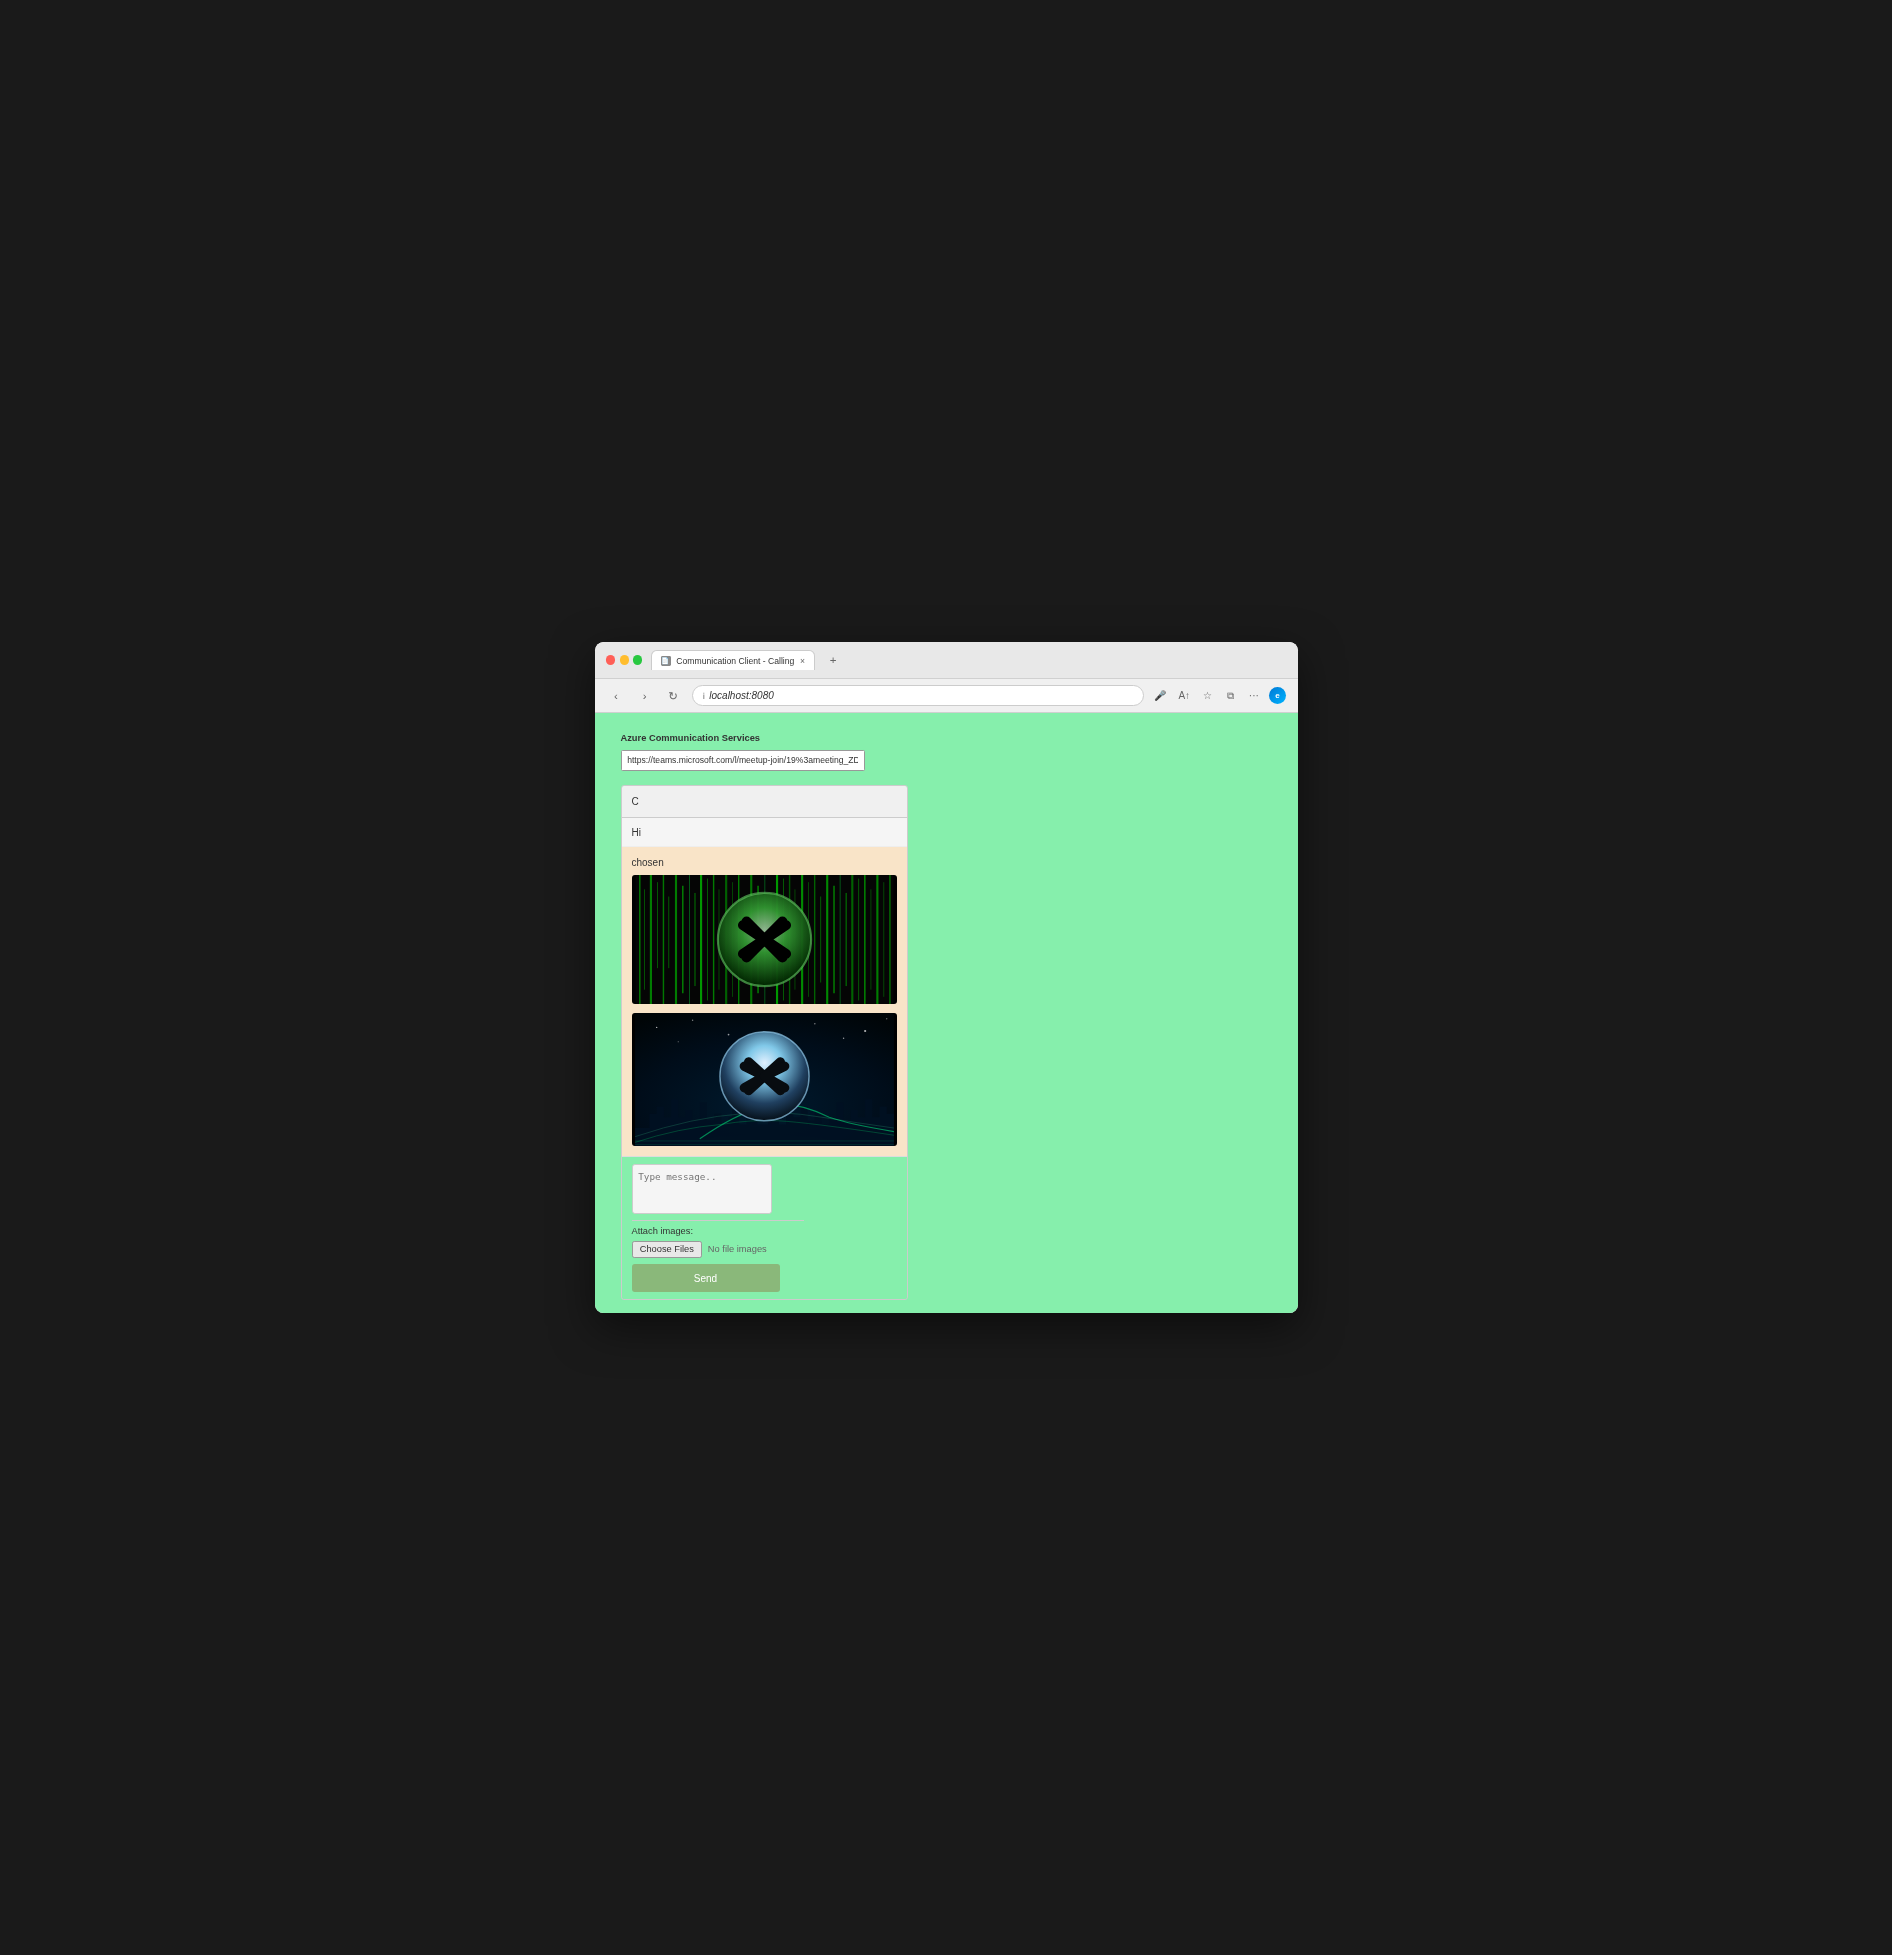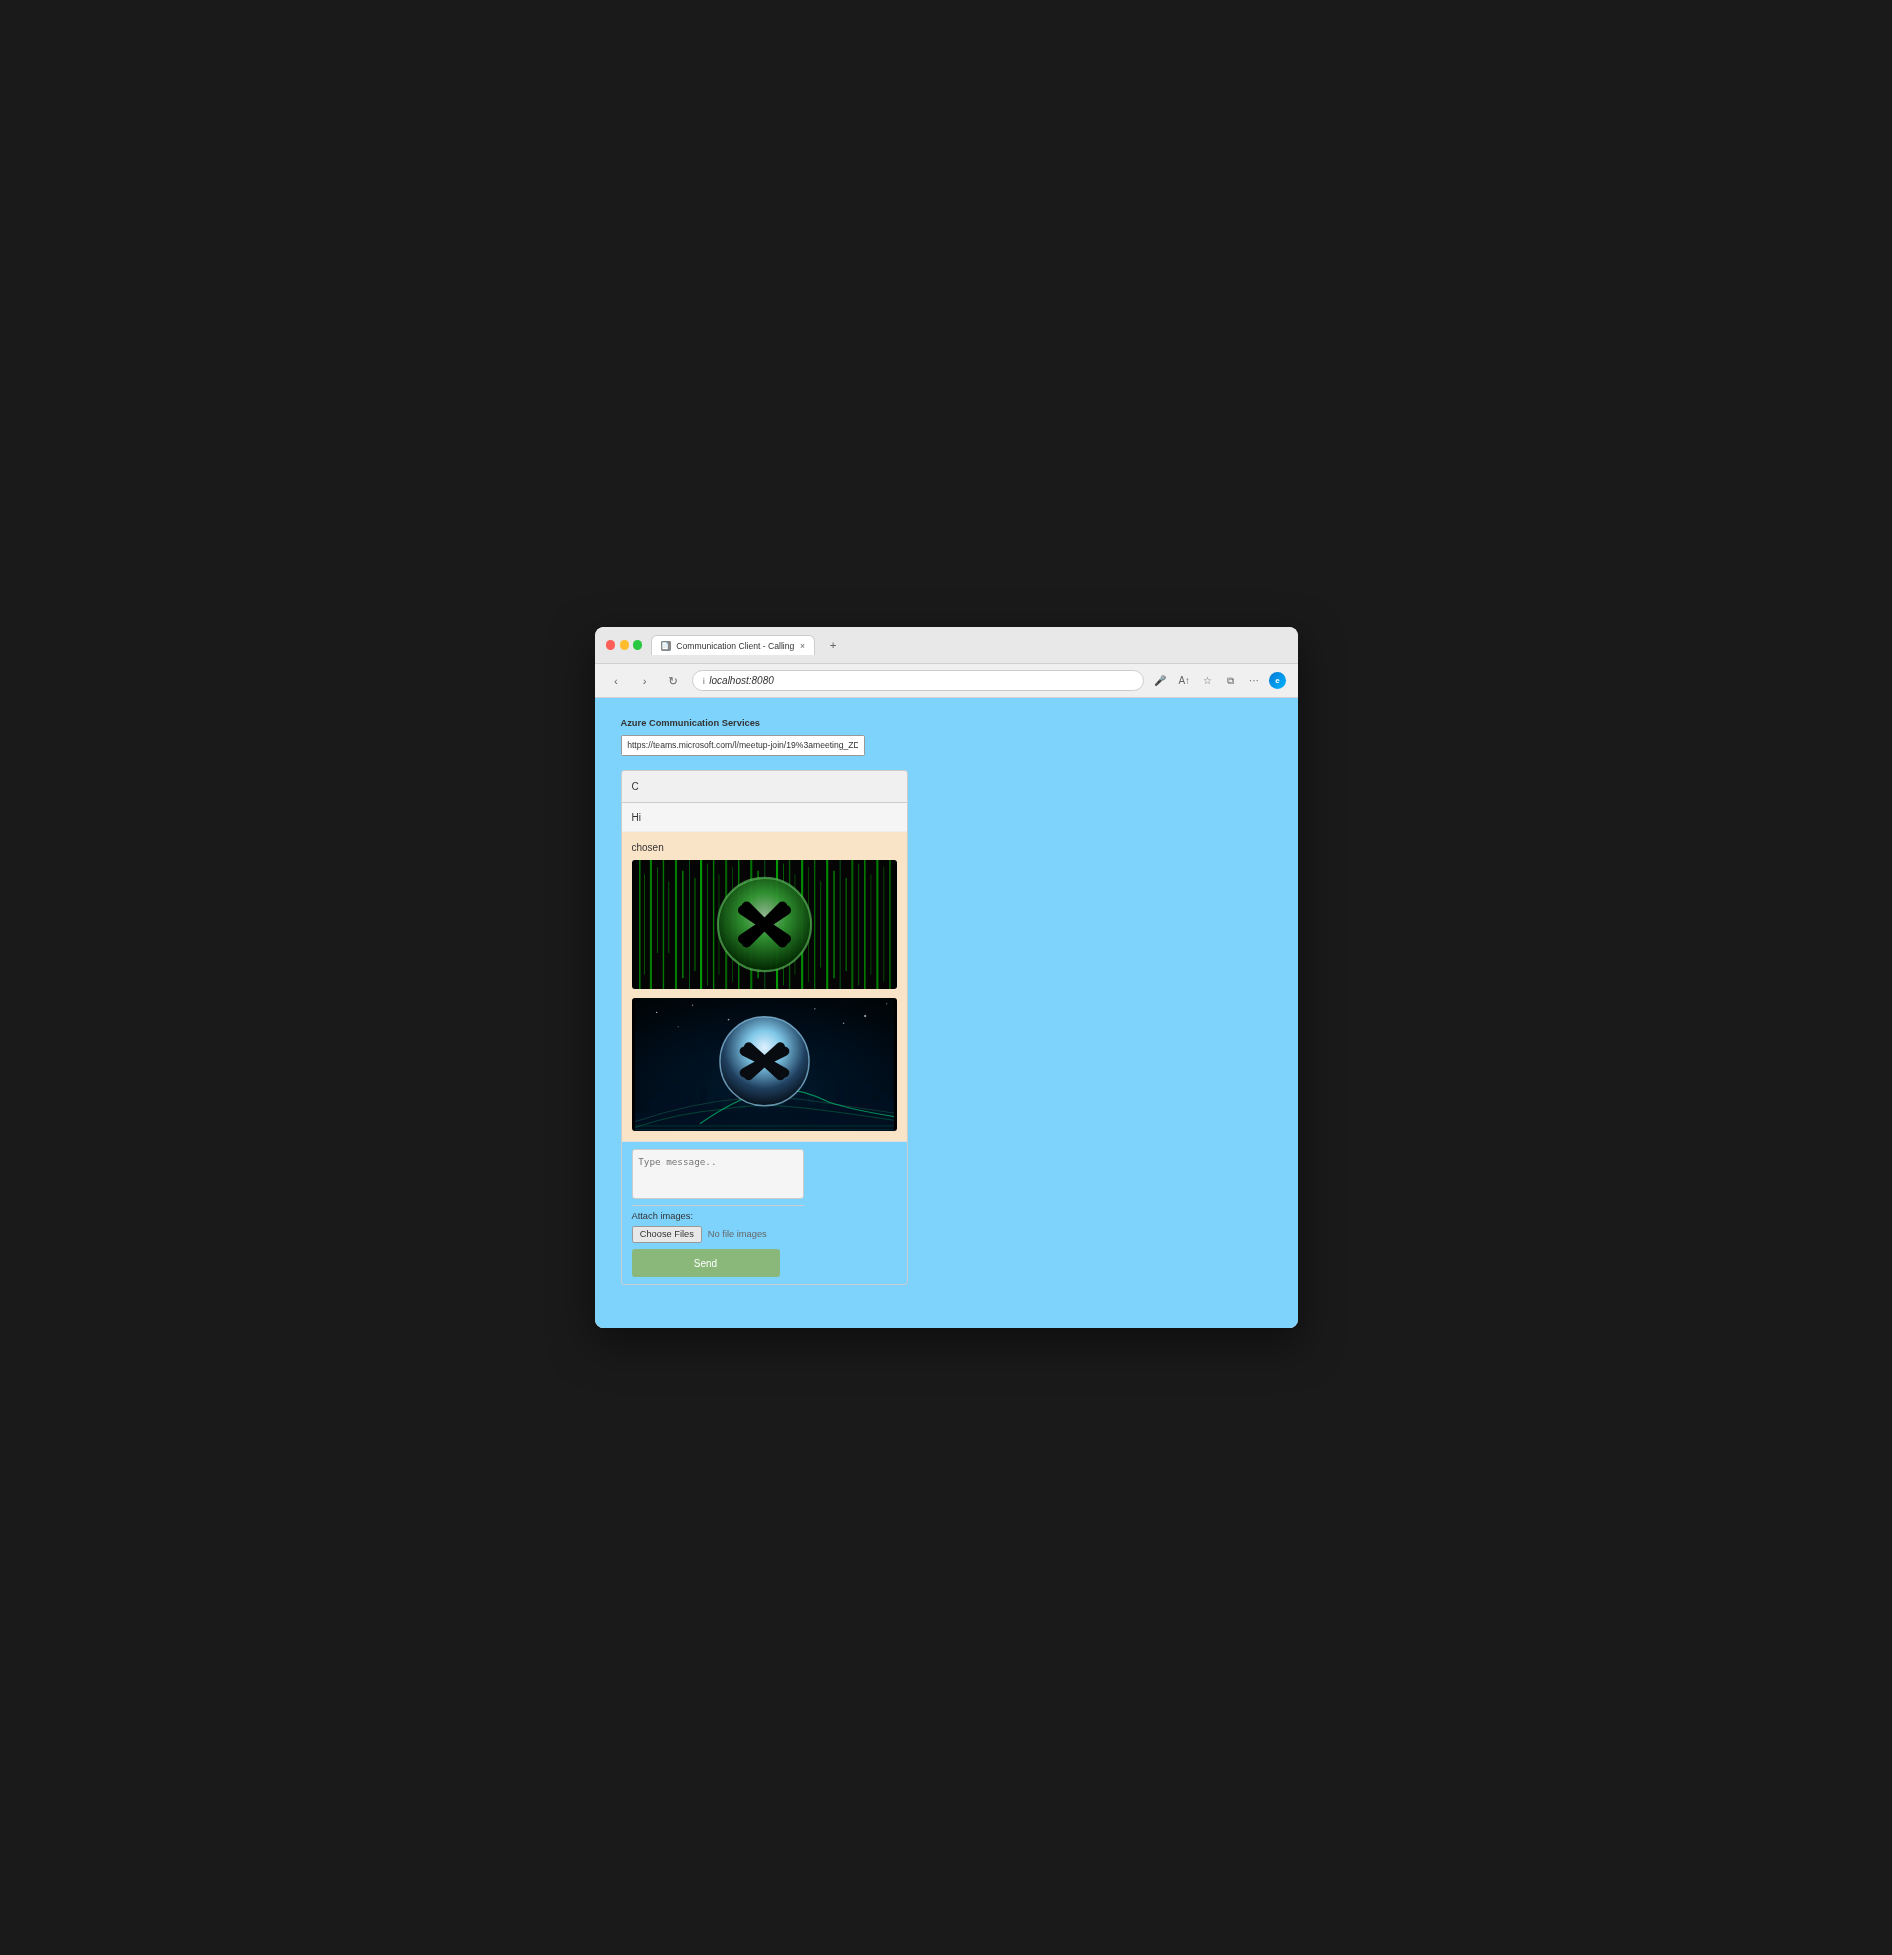--- a/index.html
+++ b/index.html
@@ -150,22 +150,22 @@
       display: flex;
       align-items: center;
       justify-content: center;
       color: #666;
       font-size: 10px;
       cursor: pointer;
     }
 
     
     .page-content {
-      padding: 20px 26px 43px;
-      background: #7dd3fc;
+      padding: 20px 26px 13px;
+      background: #86efac;
       min-height: 430px;
     }
 
     .azure-label {
       font-size: 9.3px;
       color: #333;
       font-weight: 600;
       margin-bottom: 7.2px;
     }
 
@@ -250,21 +250,21 @@
       background: #000;
     }
 
     
     .chat-input-area {
       padding: 7.2px 10px;
       border-top: 0.7px solid #ddd;
     }
 
     .message-textarea {
-      width: 172px;
+      width: 140px;
       height: 50px;
       border: 0.7px solid #ccc;
       border-radius: 2.9px;
       padding: 5.7px;
       font-size: 9.3px;
       color: #999;
       resize: none;
       background: #f5f5f5;
       display: block;
     }

